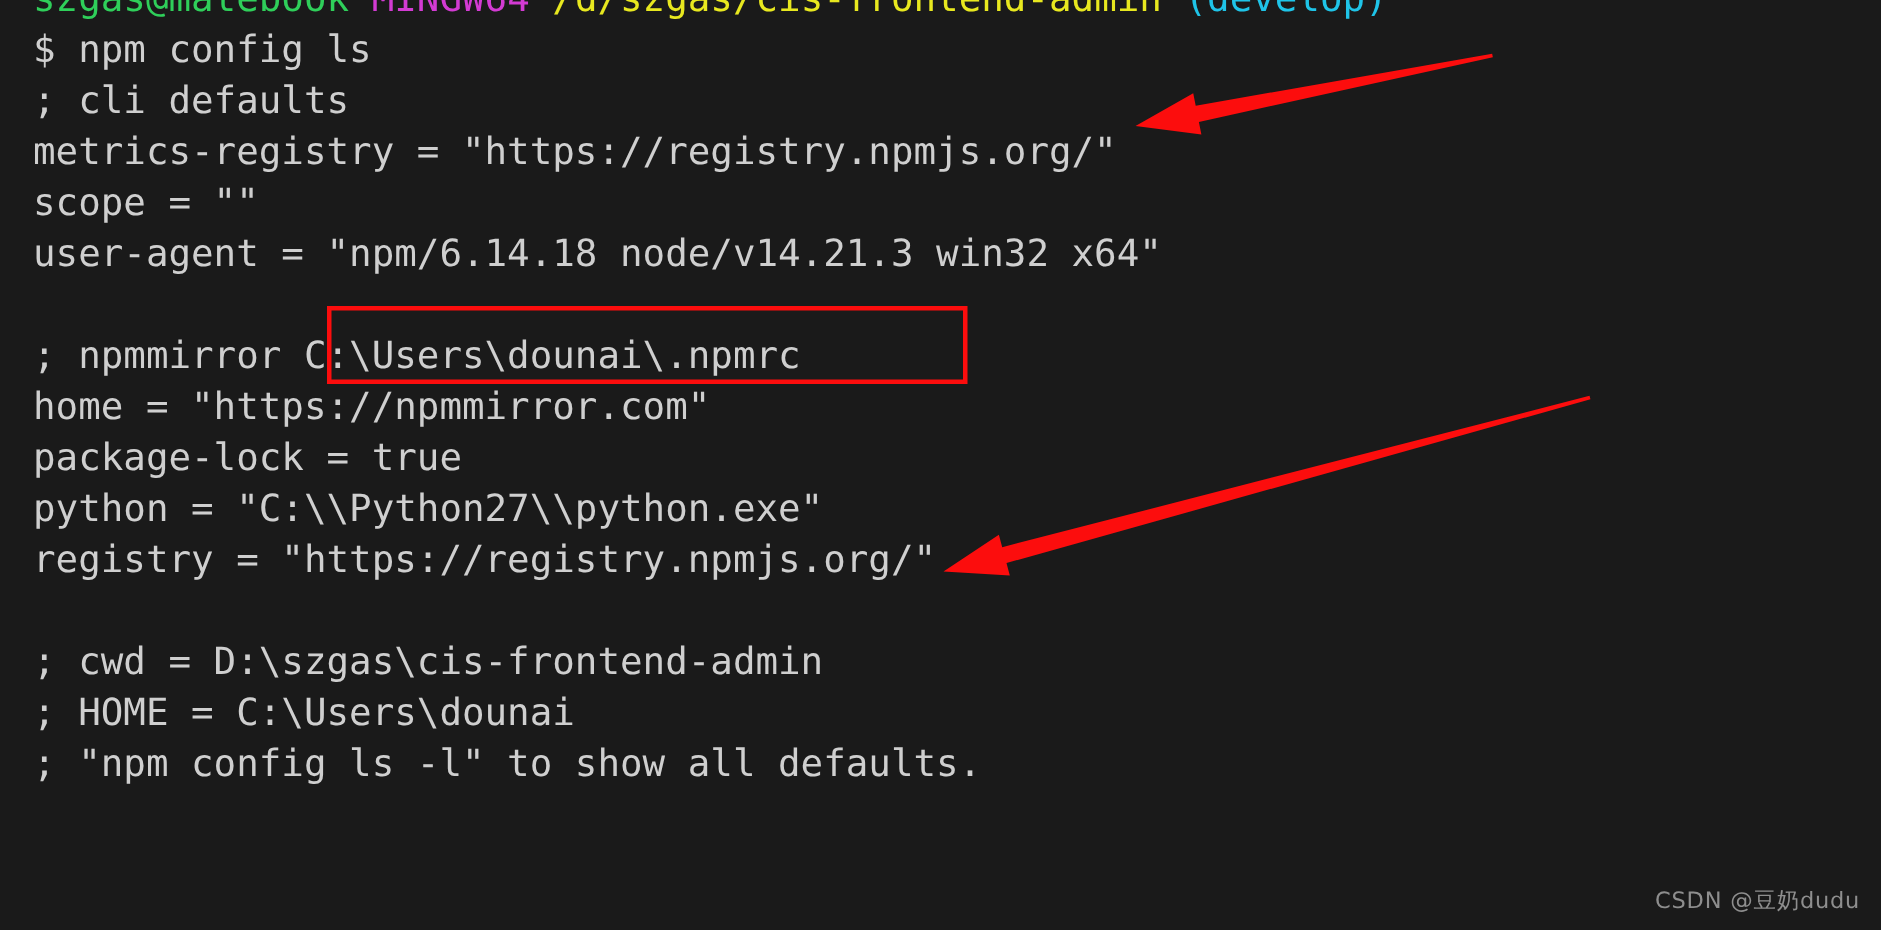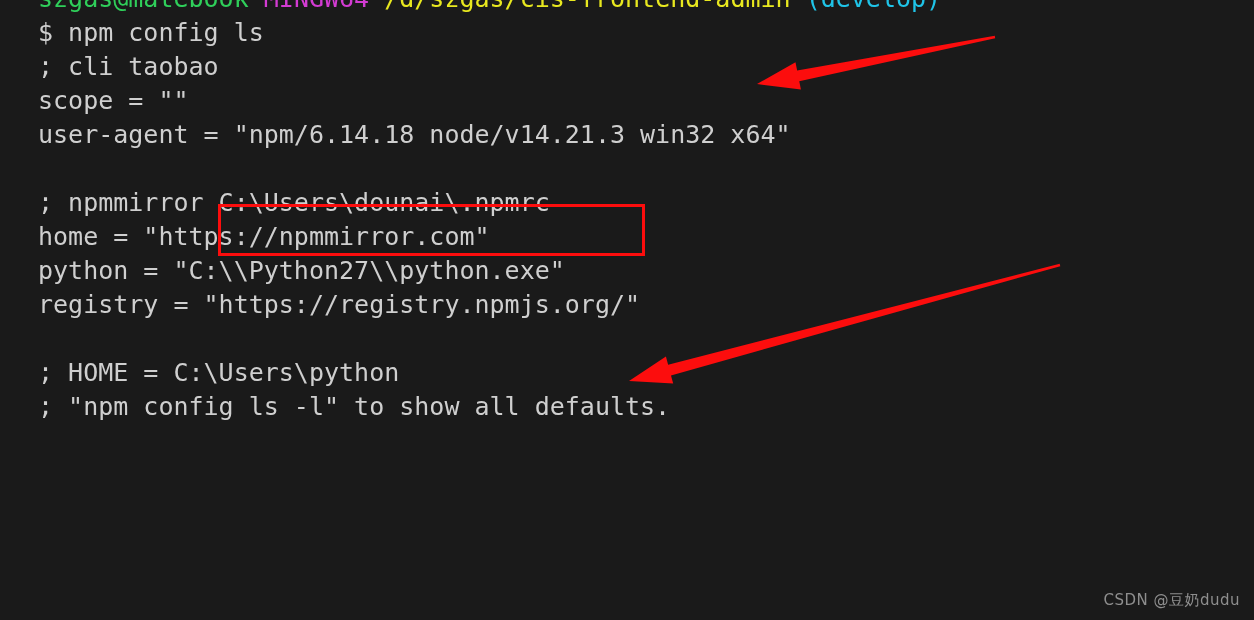--- a/index.html
+++ b/index.html
@@ -25,21 +25,21 @@
     width: 1254px;
     padding: 0;
   }
   .line {
     height: 34px;
     line-height: 34px;
     white-space: pre;
     font-size: 25px;
     letter-spacing: 0px;
     color: #cfcfcf;
-    padding-left: 38px;
+    padding-left: 22px;
     font-family: "DejaVu Sans Mono", "Liberation Mono", monospace;
   }
   .line.blank {
     color: transparent;
   }
   .seg-green  { color: #2fcf5a; }
   .seg-purple { color: #d33bd3; }
   .seg-yellow { color: #e8e81f; }
   .seg-cyan   { color: #1fc4e8; }
 
@@ -72,30 +72,33 @@
 </head>
 <body>
 
 <div id="terminal">
 
   <div class="term-body">
 
     <div class="line"><span class="seg-green">szgas@matebook</span><span> </span><span class="seg-purple">MINGW64</span><span> </span><span class="seg-yellow">/d/szgas/cis-frontend-admin</span><span> </span><span class="seg-cyan">(develop)</span></div>
 
     <div class="line">$ npm config ls</div>
-    <div class="line">; cli taobao</div>
+    <div class="line">; cli defaults</div>
+    <div class="line">metrics-registry = "https://registry.npmjs.org/"</div>
     <div class="line">scope = ""</div>
     <div class="line">user-agent = "npm/6.14.18 node/v14.21.3 win32 x64"</div>
     <div class="line blank"></div>
     <div class="line">; npmmirror C:\Users\dounai\.npmrc</div>
     <div class="line">home = "https://npmmirror.com"</div>
+    <div class="line">package-lock = true</div>
     <div class="line">python = "C:\\Python27\\python.exe"</div>
     <div class="line">registry = "https://registry.npmjs.org/"</div>
     <div class="line blank"></div>
-    <div class="line">; HOME = C:\Users\python</div>
+    <div class="line">; cwd = D:\szgas\cis-frontend-admin</div>
+    <div class="line">; HOME = C:\Users\dounai</div>
     <div class="line">; "npm config ls -l" to show all defaults.</div>
 
   </div>
 
   <div class="anno-box" id="anno-box" style="left: 218px; top: 204px; width: 427px; height: 52px; border-color: rgb(252, 13, 13);"></div>
 
   <svg class="anno-arrows" id="anno-arrows" viewBox="0 0 1254 620">
       <polygon points="994.77,35.82 797.14,70.47 795.49,62.13 757.00,84.00 800.92,89.60 799.27,81.26 995.23,38.18" fill="#fc0d0d"></polygon>
       <polygon points="1059.69,263.84 668.13,364.77 665.92,356.57 629.00,381.00 673.20,383.60 670.99,375.40 1060.31,266.16" fill="#fc0d0d"></polygon>
     </svg>

